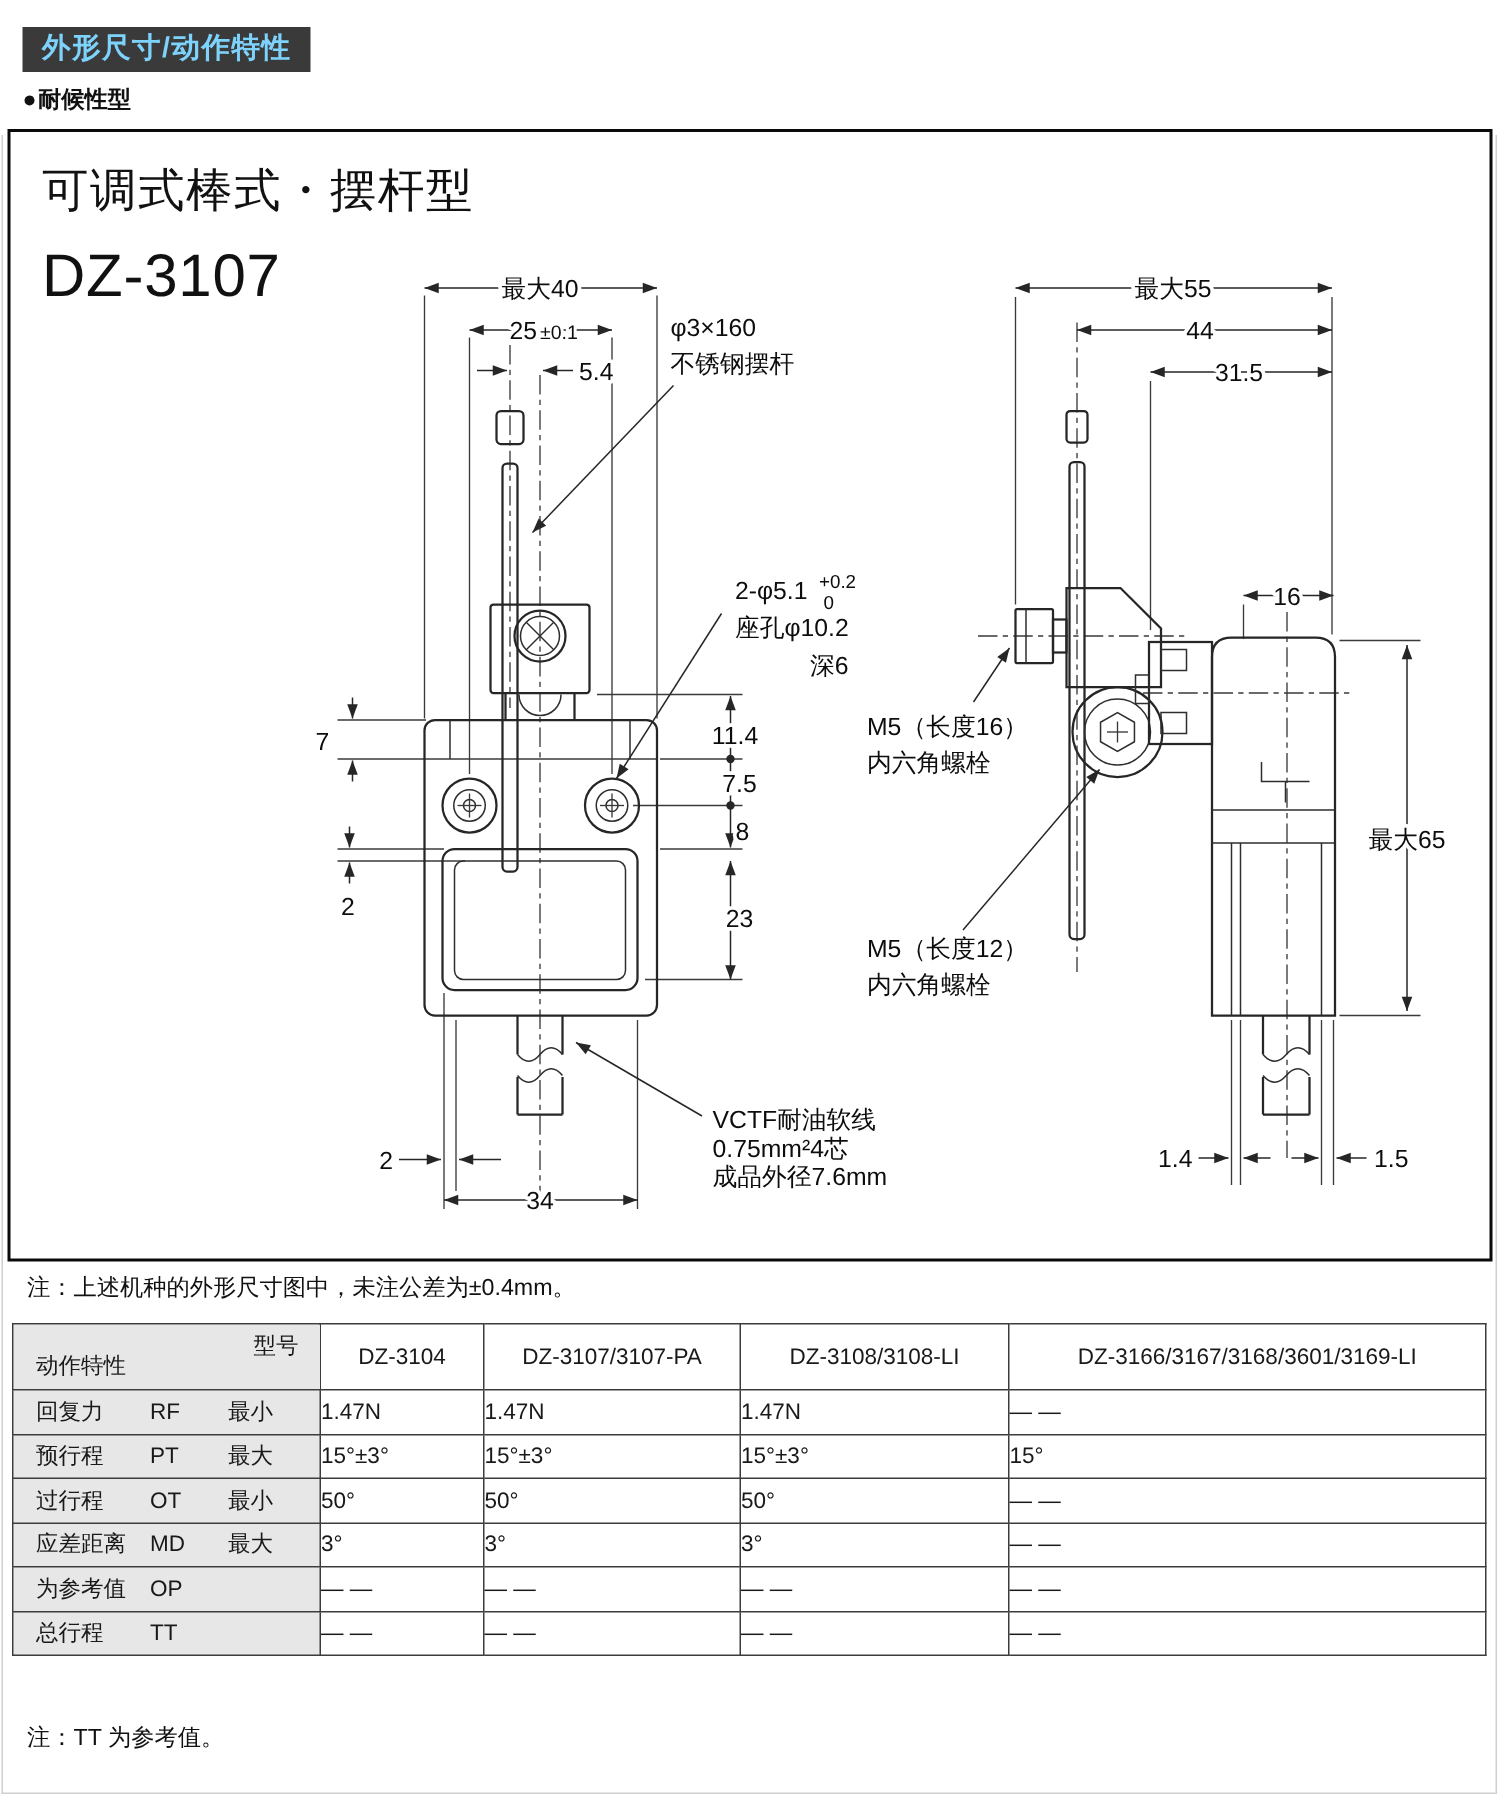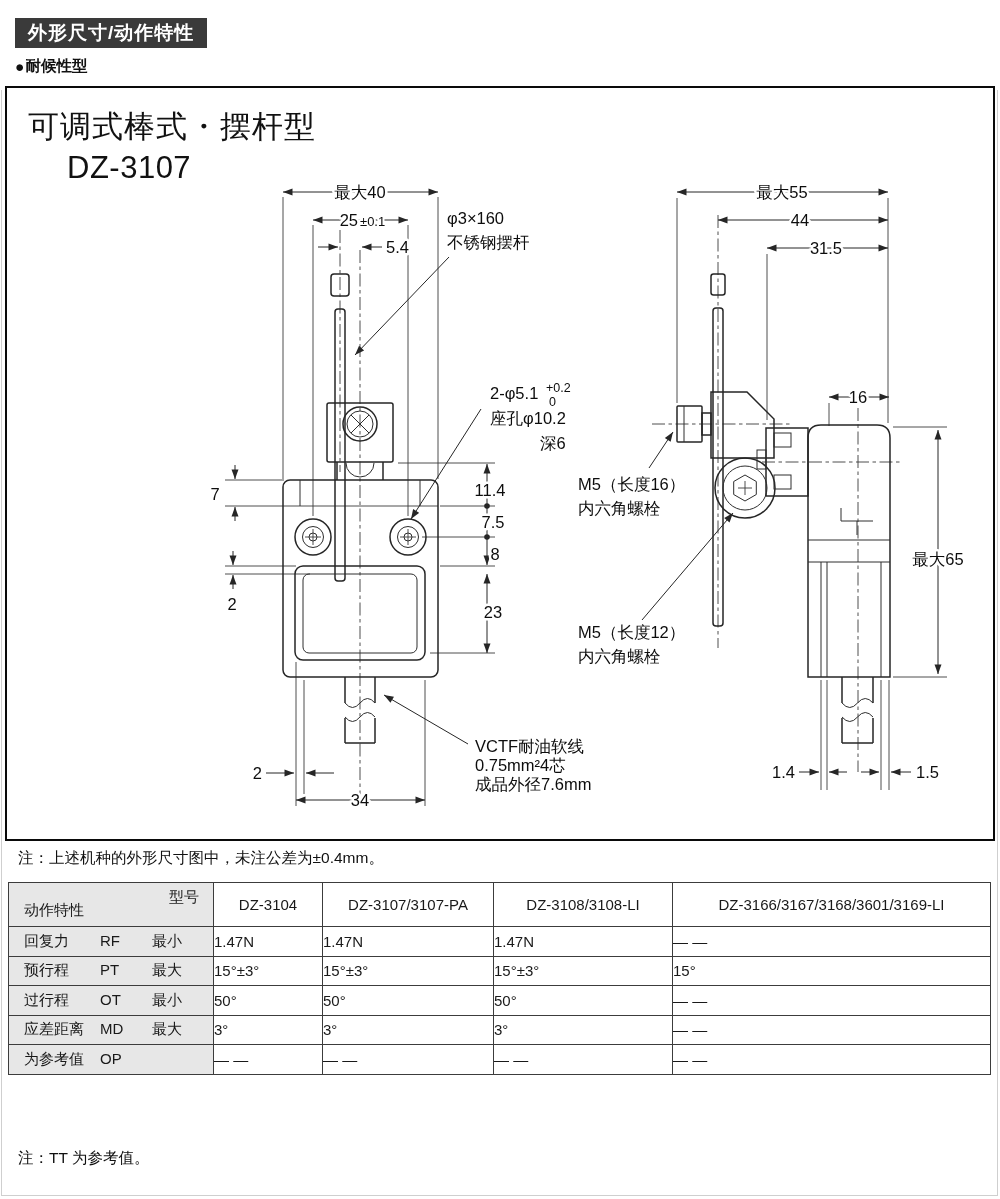--- a/index.html
+++ b/index.html
@@ -2,37 +2,37 @@
 <html><head>
 <meta charset="utf-8">
 <style>
   * { margin:0; padding:0; box-sizing:border-box; }
   html,body { background:#ffffff; }
   body {
     width:1000px; height:1199px; position:relative; overflow:hidden;
     font-family:"Liberation Sans","DejaVu Sans",sans-serif; color:#111;
   }
   .badge {
-    position:absolute; left:15px; top:18px; background:#3a3a3a; color:#ffffff;
+    position:absolute; left:15px; top:18px; background:#3a3a3a; color:#7dd3fc;
     font-size:19px; font-weight:600; line-height:30px; padding:0 13px; letter-spacing:1px;
   }
   .typ {
     position:absolute; left:15px; top:56px; font-size:15.5px; font-weight:600;
     display:flex; align-items:center; gap:1px;
   }
   .frame-light {
     position:absolute; left:1px; top:90px; width:997px; height:1106px;
     border:1px solid #cfcfcf; border-top:none;
   }
   .panel {
     position:absolute; left:5px; top:86px; width:990px; height:755px;
     border:2.5px solid #0a0a0a; background:#fff;
   }
   .title { position:absolute; left:28px; top:106px; font-size:31px; letter-spacing:1px; }
-  .model { position:absolute; left:28px; top:150px; font-size:31px; letter-spacing:0.5px;margin-left:39px; }
+  .model { position:absolute; left:28px; top:162px; font-size:40px; letter-spacing:0.5px; }
   svg.draw { position:absolute; left:0; top:0; width:1000px; height:1199px; pointer-events:none; }
   svg text { font-family:"Liberation Sans","DejaVu Sans",sans-serif; }
 
   .o  { fill:none; stroke:#262626; stroke-width:1.5; }
   .i  { fill:none; stroke:#2e2e2e; stroke-width:1; }
   .e  { fill:none; stroke:#3a3a3a; stroke-width:0.9; }
   .cl { fill:none; stroke:#3a3a3a; stroke-width:0.9; stroke-dasharray:13 3.5 3.5 3.5; }
   .dm { fill:none; stroke:#262626; stroke-width:1; }
   text.dt {
     font-size:16.5px; fill:#0d0d0d;
@@ -322,16 +322,25 @@
   </tr>
   <tr>
     <td class="rowhead">
       <span class="nm">为参考值</span><span class="cd">OP</span><span></span>
     </td>
     <td class="val">— —</td>
     <td class="val">— —</td>
     <td class="val">— —</td>
     <td class="val">— —</td>
   </tr>
+  <tr>
+    <td class="rowhead">
+      <span class="nm">总行程</span><span class="cd">TT</span><span></span>
+    </td>
+    <td class="val">— —</td>
+    <td class="val">— —</td>
+    <td class="val">— —</td>
+    <td class="val">— —</td>
+  </tr>
 </tbody>
   </table>
 
 <div class="note2">注：TT 为参考值。</div>
 
 </body></html>

